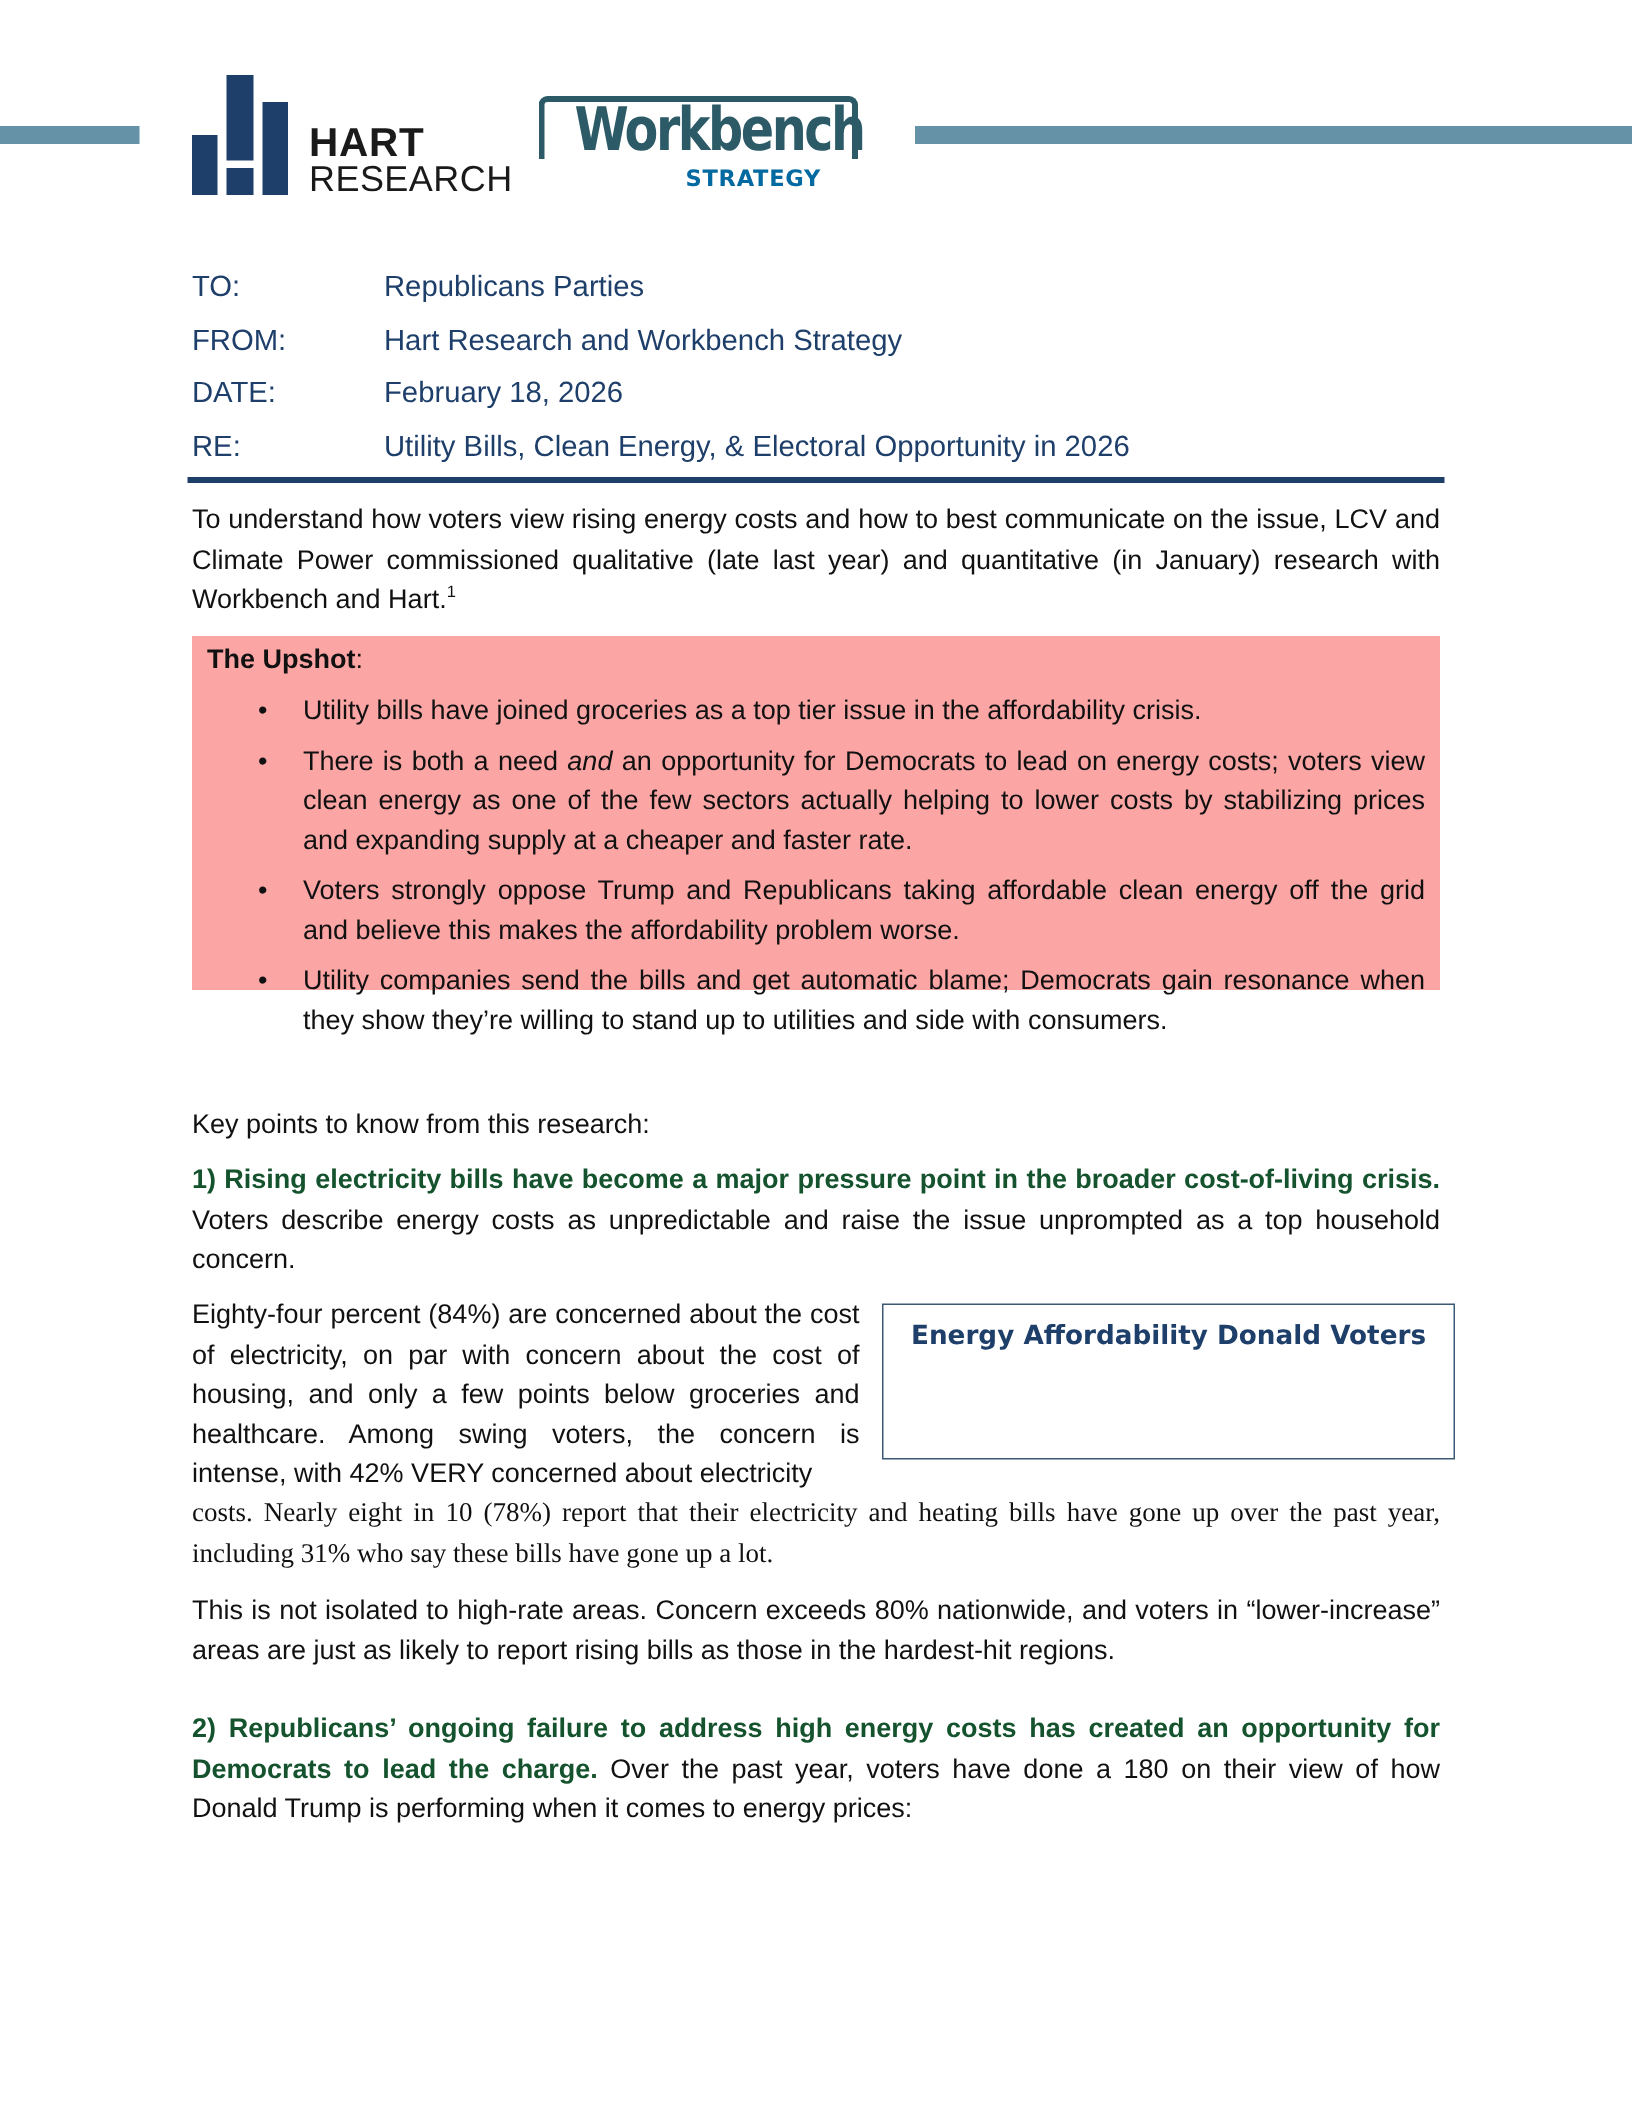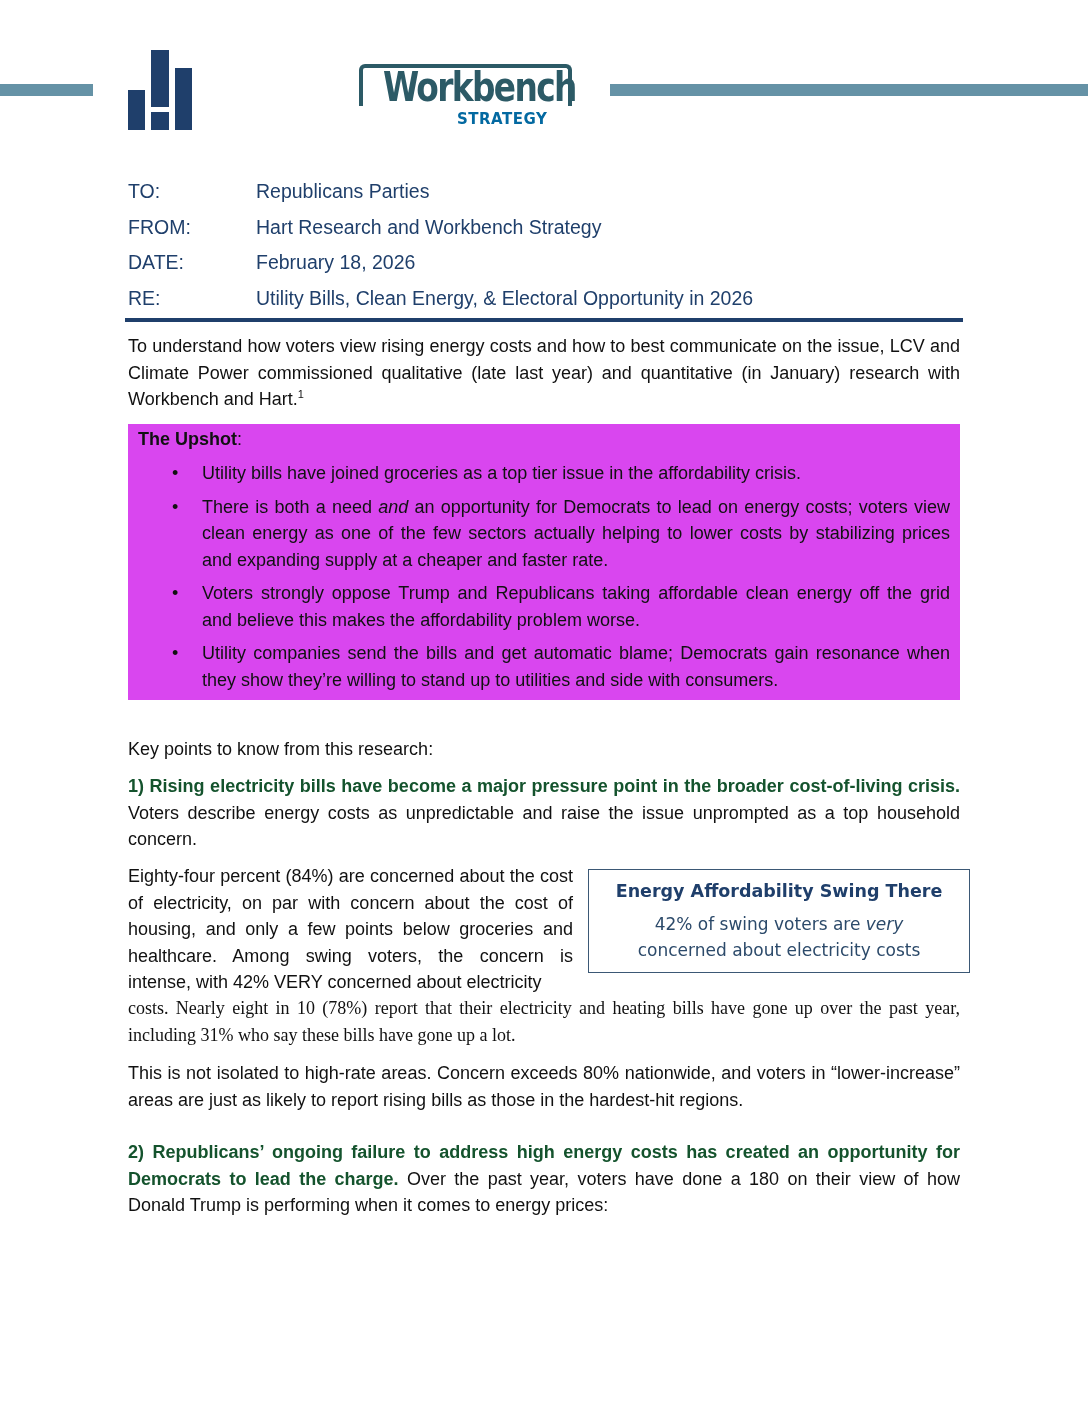--- a/index.html
+++ b/index.html
@@ -26,21 +26,21 @@
 
   .memo { position:absolute; left:128px; top:174px; width:834px; }
   .memo-row { display:flex; height:35.5px; align-items:center; font-weight:normal; font-size:19.5px; color:#1f3f6b; }
   .memo-label { width:128px; }
   .memo-rule { position:absolute; left:125px; top:318px; width:838px; height:4px; background:#1f3f6b; }
 
   .body-text { font-size:18px; line-height:26.5px; text-align:justify; color:#111; }
   .p-intro { position:absolute; left:128px; top:333px; width:832px; }
   sup { font-size:11px; line-height:0; }
 
-  .upshot { position:absolute; left:128px; top:424px; width:832px; height:276px; background:#d946ef; }
+  .upshot { position:absolute; left:128px; top:424px; width:832px; height:236px; background:#fca5a5; }
   .upshot-title { position:absolute; left:10px; top:2px; font-size:18px; line-height:26px; }
   .upshot-title b { font-weight:bold; }
   .upshot ul { position:absolute; left:0; top:36px; margin:0; padding:0; list-style:none; width:822px; }
   .upshot li { position:relative; padding-left:74px; font-size:18px; line-height:26.5px; margin-bottom:7px; text-align:justify; }
   .upshot li .bullet { position:absolute; left:44px; top:0; }
 
   .p-key { position:absolute; left:128px; top:736px; width:832px; }
   .p-1 { position:absolute; left:128px; top:773px; width:832px; }
   .hl { color:#14532d; font-weight:bold; }
 
@@ -59,20 +59,24 @@
 
 <div class="bar-left"></div>
 <div class="bar-right"></div>
 
 <div class="hart-logo">
   <div class="hart-mark">
     <div style="left:0;top:40px;width:17px;height:40px;"></div>
     <div style="left:23px;top:0;width:18px;height:57px;"></div>
     <div style="left:23px;top:62px;width:18px;height:18px;"></div>
     <div style="left:47px;top:18px;width:17px;height:62px;"></div>
+  </div>
+  <div class="hart-text">
+    <span class="t1">HART</span>
+    <span class="t2">RESEARCH</span>
   </div>
 </div>
 
 <div class="wb-logo">
   <div class="wb-frame"></div>
   <div class="wb-word">Workbench</div>
   <div class="wb-sub">STRATEGY</div>
 </div>
 
 <div class="memo">
@@ -125,24 +129,21 @@
 
 <p class="body-text p-key" style="margin:0">Key points to know from this research:</p>
 
 <p class="body-text p-1" style="margin:0">
   <span class="hl">1) Rising electricity bills have become a major pressure point in the broader cost-of-living crisis.</span><span> Voters describe energy costs as unpredictable and raise the issue unprompted as a top household concern.</span>
 </p>
 
 <p class="body-text p-84" style="margin:0">Eighty-four percent (84%) are concerned about the cost of electricity, on par with concern about the cost of housing, and only a few points below groceries and healthcare. Among swing voters, the concern is intense, with 42% VERY concerned about electricity</p>
 
 <div class="callout">
-  <div class="callout-title">Energy Affordability Swing There</div>
-  <div class="callout-body">
-    <span>42% of swing voters are </span><em>very</em><br><span> concerned about electricity costs</span>
-  </div>
+  <div class="callout-title">Energy Affordability Donald Voters</div>
 </div>
 
 <p class="body-text p-costs" style="margin:0">costs. Nearly eight in 10 (78%) report that their electricity and heating bills have gone up over the past year, including 31% who say these bills have gone up a lot.</p>
 
 <p class="body-text p-isolated" style="margin:0">This is not isolated to high-rate areas. Concern exceeds 80% nationwide, and voters in “lower-increase” areas are just as likely to report rising bills as those in the hardest-hit regions.</p>
 
 <p class="body-text p-2" style="margin:0">
   <span class="hl">2) Republicans’ ongoing failure to address high energy costs has created an opportunity for Democrats to lead the charge.</span><span>  Over the past year, voters have done a 180 on their view of how Donald Trump is performing when it comes to energy prices:</span>
 </p>
 

